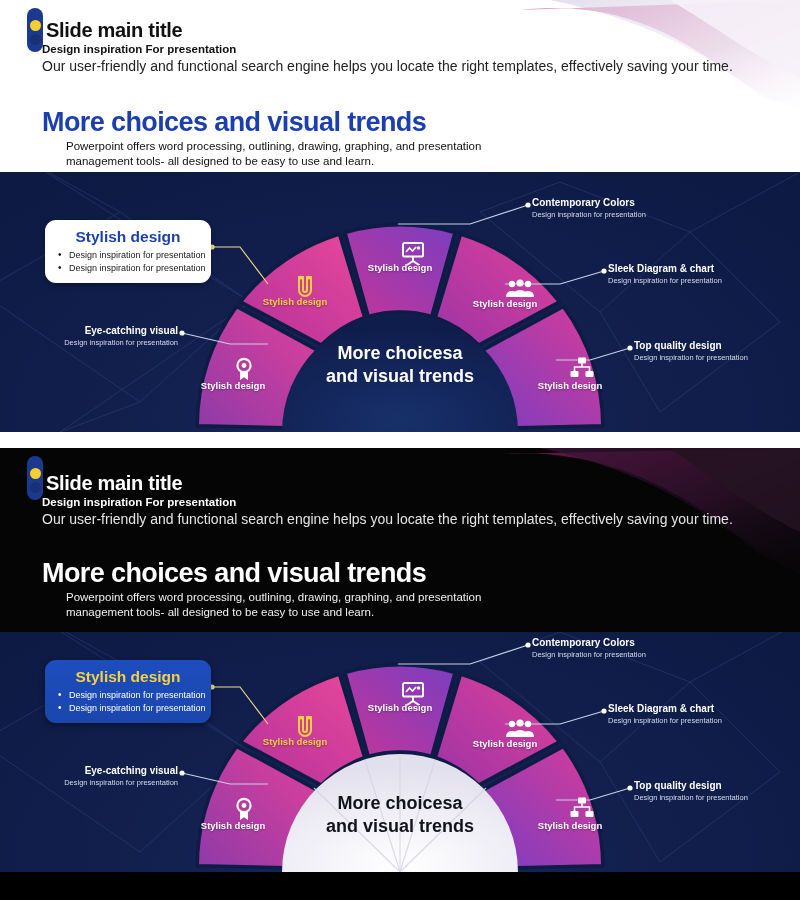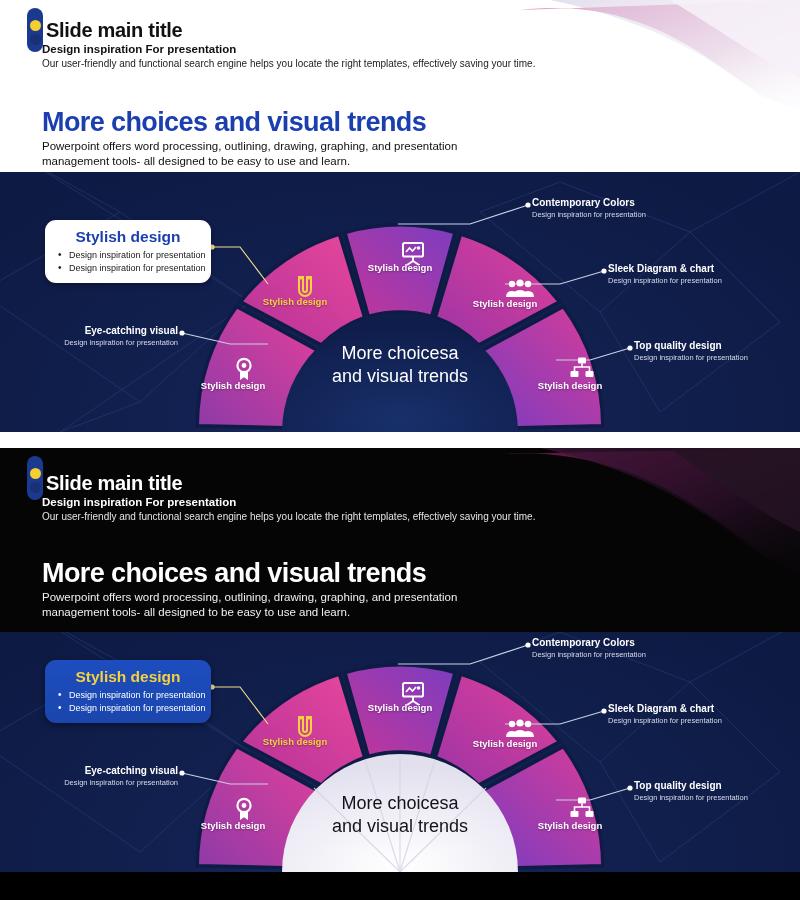--- a/index.html
+++ b/index.html
@@ -14,24 +14,24 @@
   
   .wave{position:absolute;pointer-events:none;}
 
   
   .title-marker{position:absolute;width:16px;height:44px;border-radius:8px;background:#1b3a8f;}
   .title-marker .dot-y{position:absolute;left:3px;top:12px;width:11px;height:11px;border-radius:50%;background:#f5cf2e;}
   .title-marker .dot-b{position:absolute;left:3px;top:26px;width:11px;height:11px;border-radius:50%;background:#173174;}
 
   .slide-title{position:absolute;font-size:20px;font-weight:bold;letter-spacing:-0.3px;}
   .slide-sub{position:absolute;font-size:11.5px;font-weight:bold;}
-  .slide-desc{position:absolute;font-size:10px;}
+  .slide-desc{position:absolute;font-size:14px;}
 
   .big-title{position:absolute;font-size:27px;font-weight:bold;letter-spacing:-0.6px;}
-  .big-desc{position:absolute;font-size:11.5px;line-height:1.32;}
+  .big-desc{position:absolute;font-size:11.5px;line-height:1.32;margin-left:24px;}
 
   
   .diagram{position:absolute;left:0;width:800px;overflow:hidden;
            background:
              radial-gradient(ellipse 520px 300px at 48% 95%, #16275e 0%, #12204f 45%, #0d1a43 100%),
              #0e1b45;}
   .diagram svg{position:absolute;left:0;top:0;}
 
   
   .card{position:absolute;border-radius:11px;padding:6px 10px 8px 10px;box-sizing:border-box;}
@@ -57,21 +57,21 @@
 
   
   .seg-label{position:absolute;font-size:9.5px;font-weight:bold;color:#ffffff;
              white-space:nowrap;text-align:center;transform:translate(-50%,0);
              text-shadow:0 1px 2px rgba(0,0,0,.35);}
   .seg-label.yellow{color:#f6d13f;}
   .seg-icon{position:absolute;transform:translate(-50%,-50%);}
 
   
   .hub{position:absolute;text-align:center;transform:translate(-50%,0);
-       font-size:18px;font-weight:normal;line-height:1.28;white-space:nowrap;}
+       font-size:18px;font-weight:bold;line-height:1.28;white-space:nowrap;}
   .hub-light{color:#ffffff;}
   .hub-dark{color:#111418;}
 
   .gap{position:absolute;left:0;width:800px;background:#ffffff;}
 </style>
 </head>
 <body>
 
 <div class="page">
 

